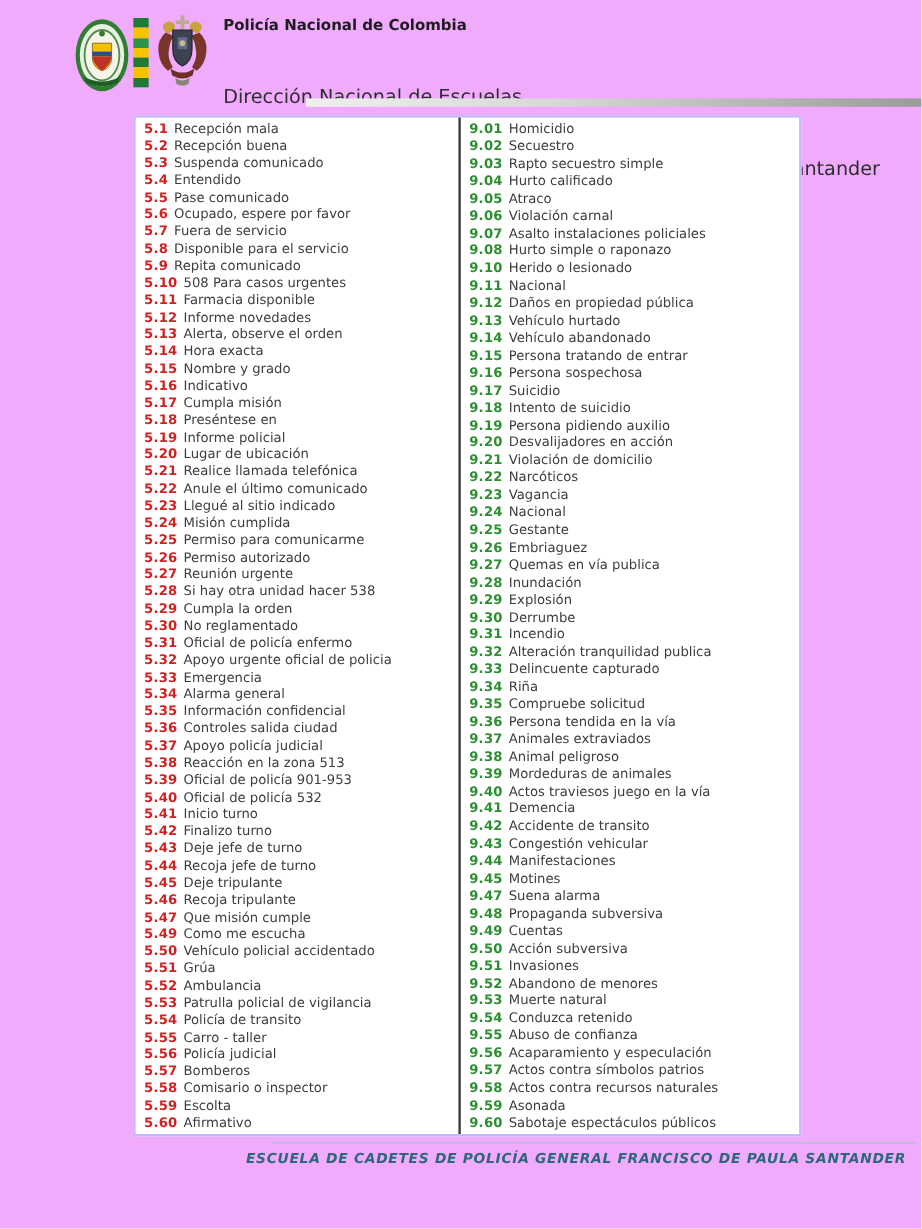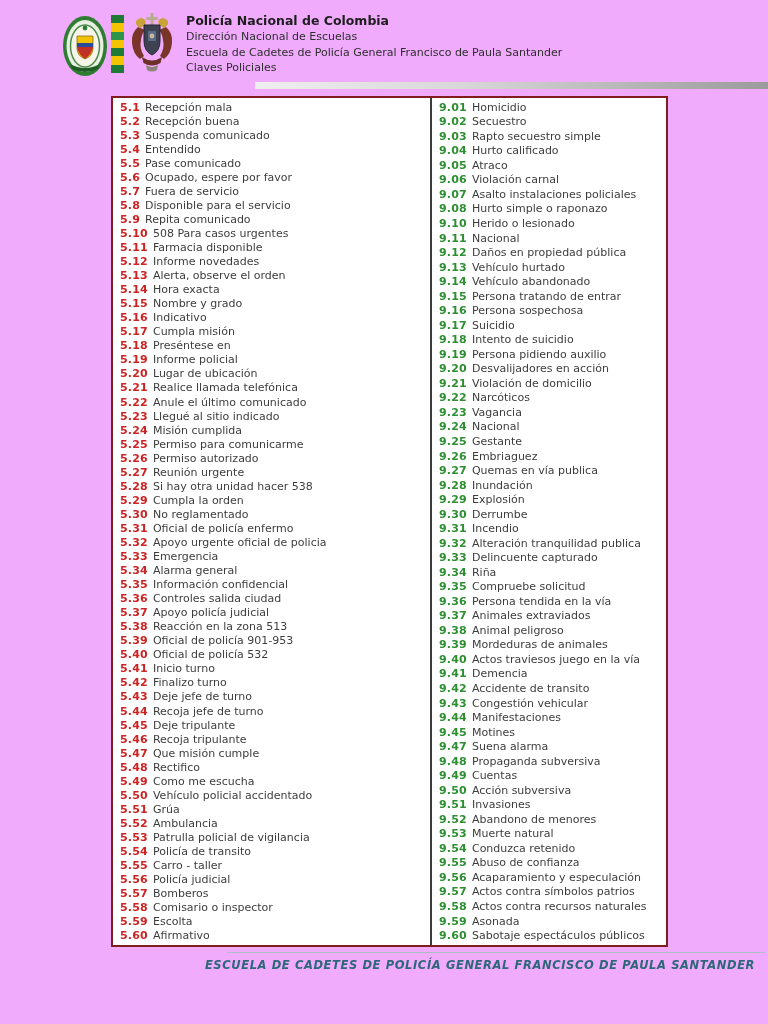--- a/index.html
+++ b/index.html
@@ -11,31 +11,31 @@
 
   
   .logos { position:absolute; left:62px; top:8px; height:72px; display:flex; align-items:center; }
   .badge-logo { width:46px; height:64px; margin-top:4px; }
   .stripe-bar { width:13px; height:58px; margin-left:3px; display:flex; flex-direction:column; overflow:hidden; }
   .stripe-bar div { flex:1; }
   .crest-logo { width:48px; height:70px; margin-left:4px; }
 
   .header-text { position:absolute; left:186px; top:13px; color:#333; }
   .header-line1 { font-size:12.5px; font-weight:bold; color:#1d1d1d; line-height:16px; }
-  .header-line  { font-size:11px; color:#2e2e2e; line-height:15.5px; }
+  .header-line  { font-size:16px; color:#2e2e2e; line-height:15.5px;margin-top:44px; }
 
   .header-rule {
     position:absolute; left:255px; top:82px; width:513px; height:7px;
     background:linear-gradient(to right,#efefef 0%,#d8d8d8 40%,#9b9b9b 100%);
   }
 
   
   .codes-table {
     position:absolute; left:111px; top:96px; width:557px; height:851px;
-    border:2px solid #7f1d1d; display:flex; background:#fff;gap:48px;
+    border:2px solid #c4b5fd; display:flex; background:#fff;
   }
   .col { display:flex; flex-direction:column; padding:2px 0 2px 0; }
   .col-left  { width:269px; }
   .col-right { flex:1; border-left:2px solid #3c3c3c; }
   .row { flex:1; display:flex; align-items:center; padding-left:7px; white-space:nowrap; }
   .code { font-weight:bold; font-size:11px; margin-right:5px; letter-spacing:0.2px; }
   .code-red   { color:var(--code5,#cc2424); }
   .code-green { color:var(--code9,#2e8f32); }
   .label { font-size:11px; color:#3d3d3d; }
 
@@ -281,24 +281,20 @@
         </div>
         <div class="row">
           <span class="code code-red">5.46</span>
           <span class="label">Recoja tripulante</span>
         </div>
         <div class="row">
           <span class="code code-red">5.47</span>
           <span class="label">Que misión cumple</span>
         </div>
         <div class="row">
-          <span class="code code-red">5.48</span>
-          <span class="label">Rectifico</span>
-        </div>
-        <div class="row">
           <span class="code code-red">5.49</span>
           <span class="label">Como me escucha</span>
         </div>
         <div class="row">
           <span class="code code-red">5.50</span>
           <span class="label">Vehículo policial accidentado</span>
         </div>
         <div class="row">
           <span class="code code-red">5.51</span>
           <span class="label">Grúa</span>

